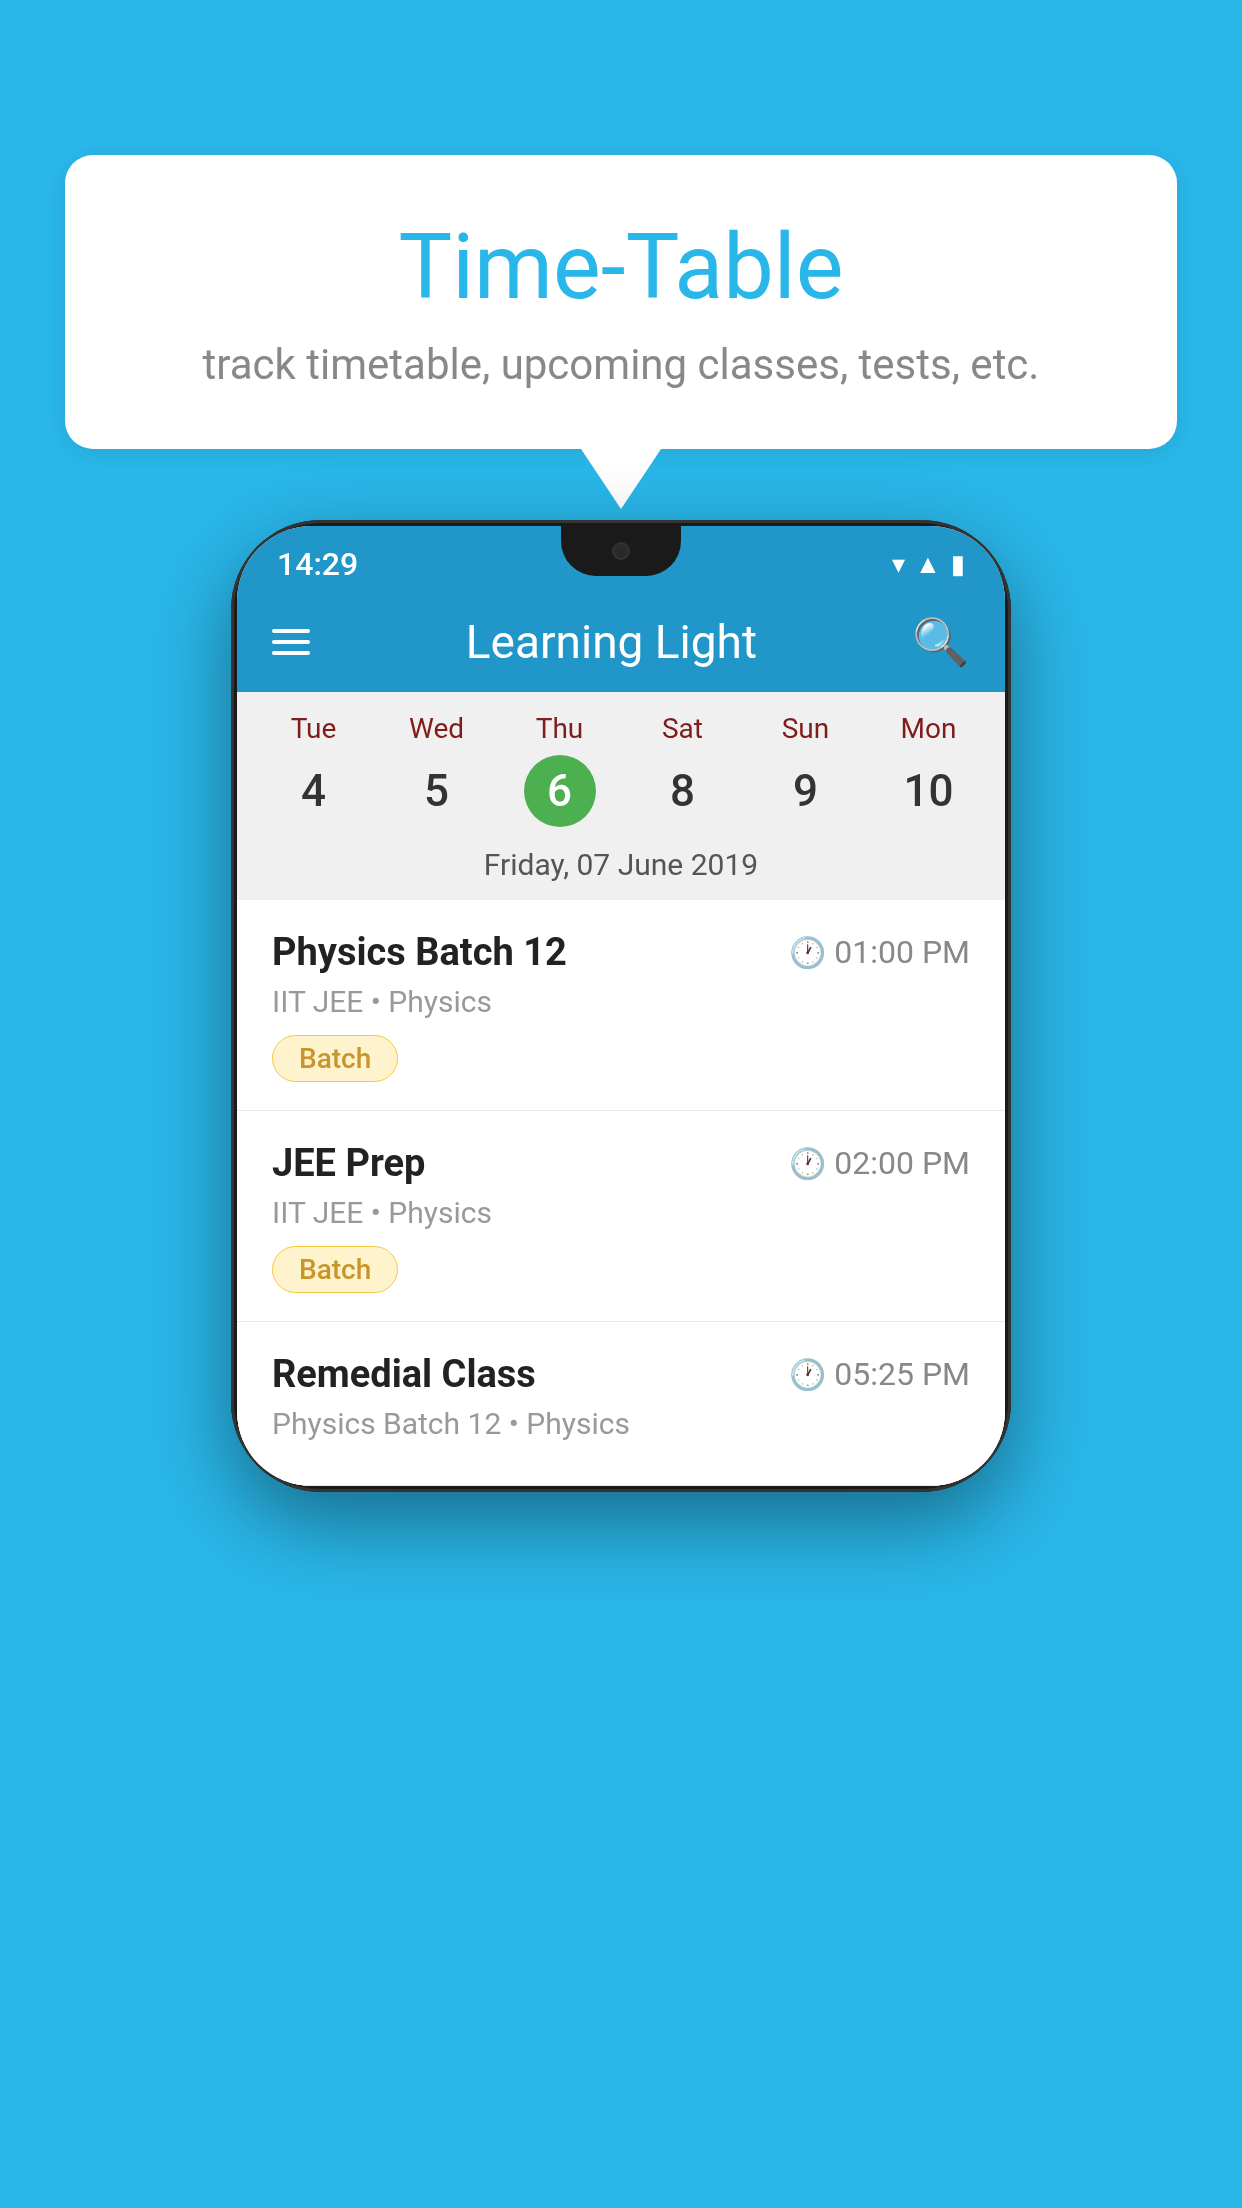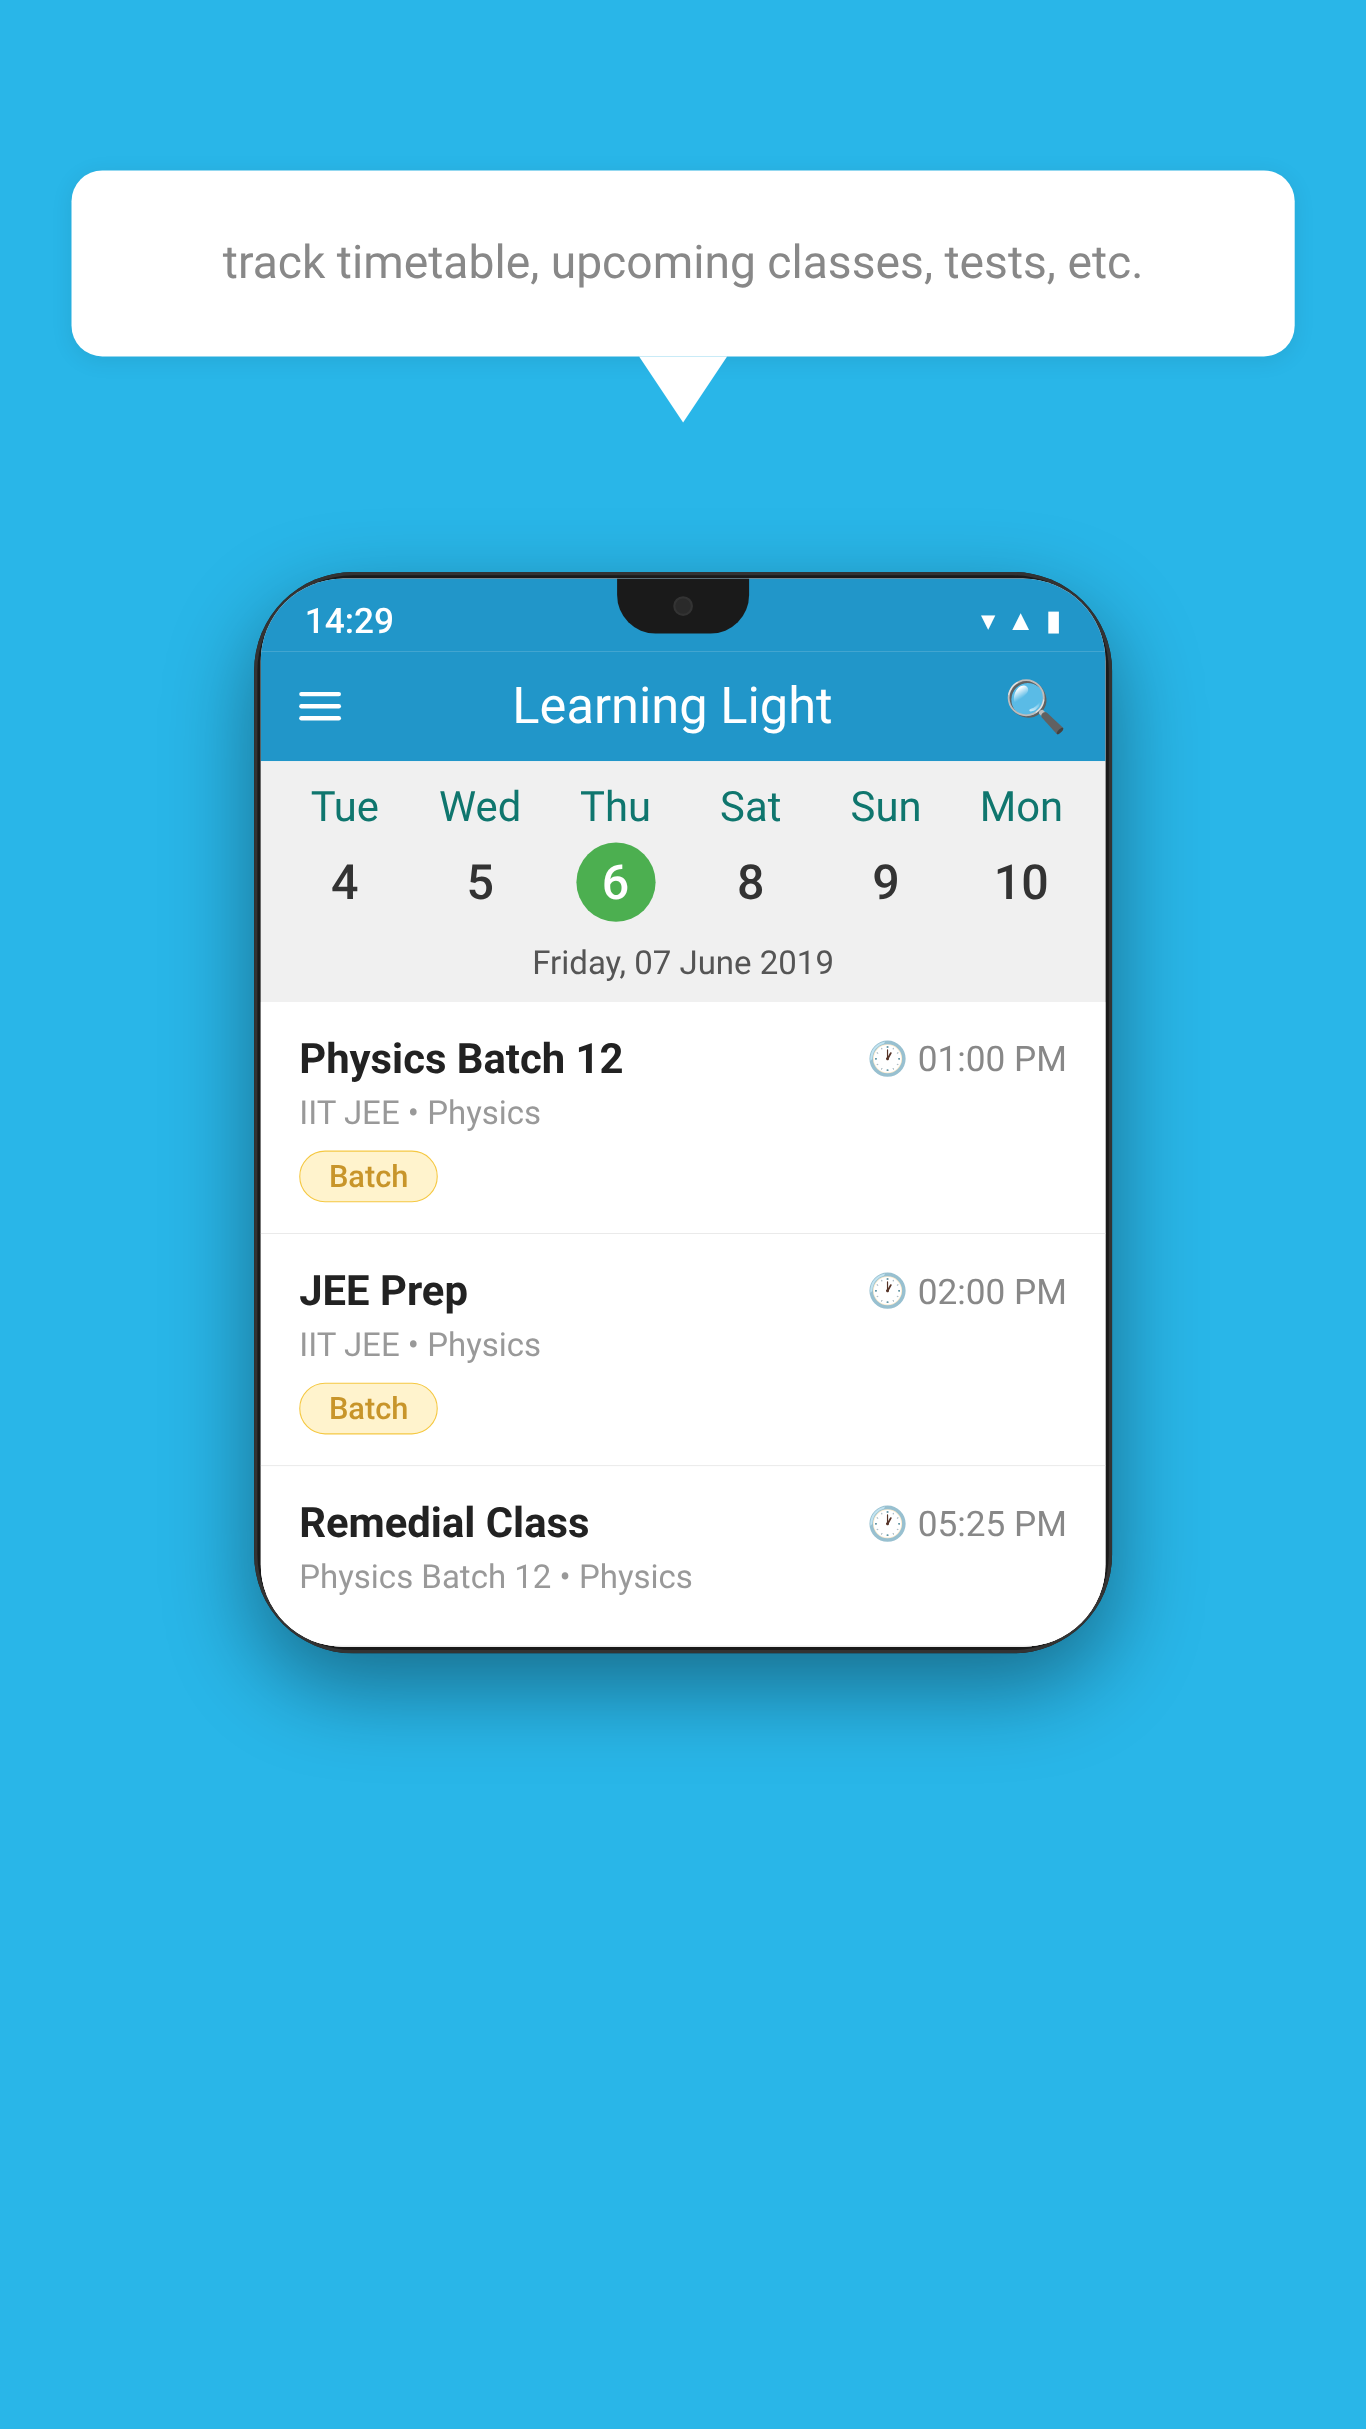--- a/index.html
+++ b/index.html
@@ -208,22 +208,22 @@
     }
 
     .day-cell {
       display: flex;
       flex-direction: column;
       align-items: center;
       width: 100px;
     }
 
     .day-name {
-      font-size: 38px;
-      color: #0f766e;
+      font-size: 28px;
+      color: #7f1d1d;
       margin-bottom: 10px;
     }
 
     .day-number {
       font-size: 44px;
       font-weight: 500;
       color: #333;
       width: 72px;
       height: 72px;
       display: flex;
@@ -301,20 +301,21 @@
       padding: 6px 26px;
       font-size: 28px;
       font-weight: 500;
     }
   </style>
 </head>
 <body>
 
 <div class="speech-bubble-wrapper">
   <div class="speech-bubble">
+    <div class="speech-bubble-title">Time-Table</div>
     <div class="speech-bubble-subtitle">track timetable, upcoming classes, tests, etc.</div>
   </div>
   <div class="speech-bubble-arrow"></div>
 </div>
 
 <div class="phone-wrapper">
   <div class="phone-frame">
     <div class="phone-screen">
 
       <div class="notch">

